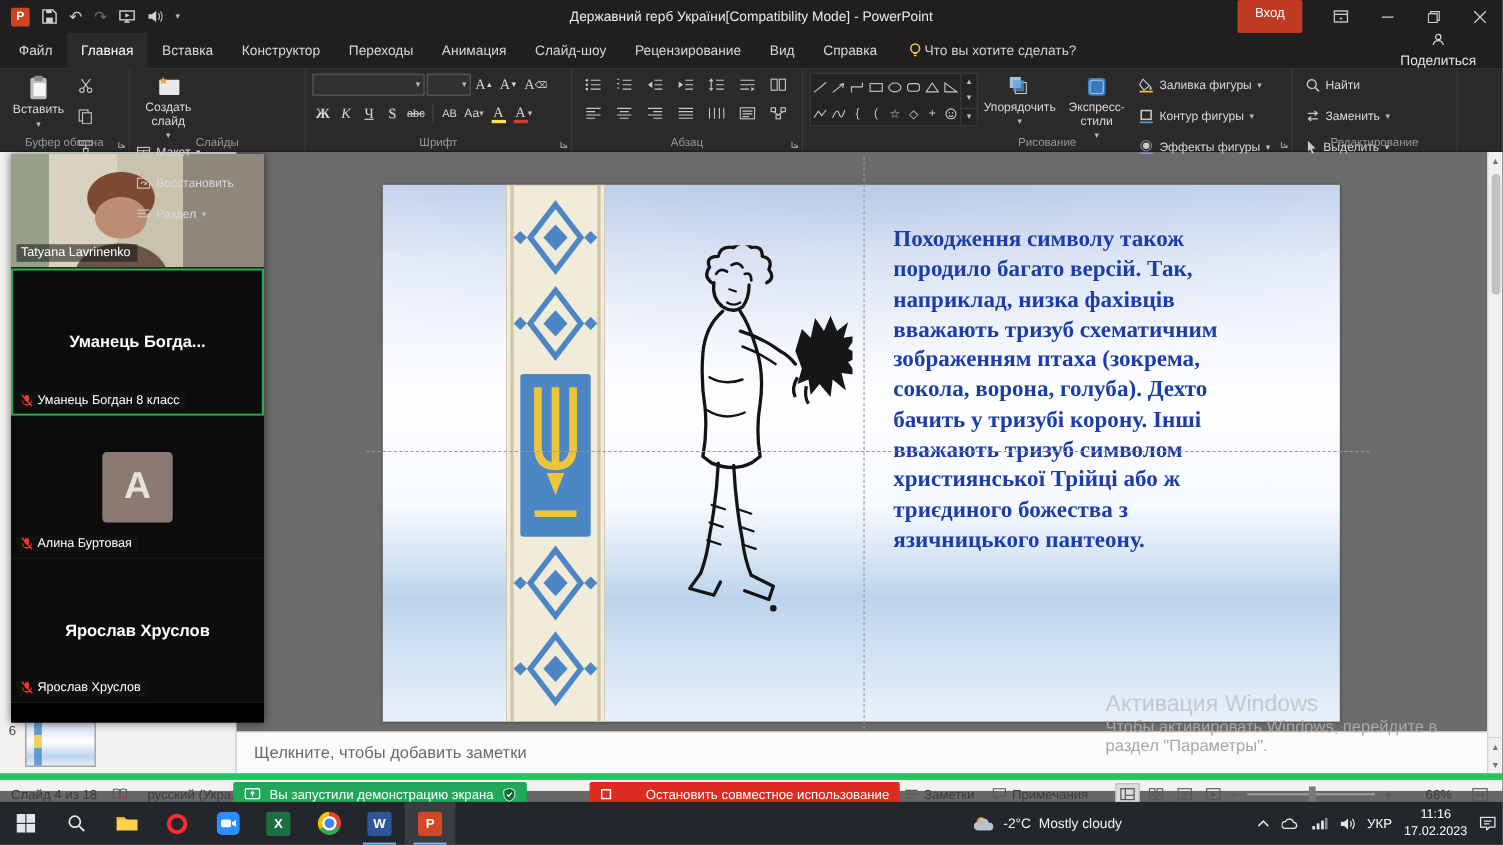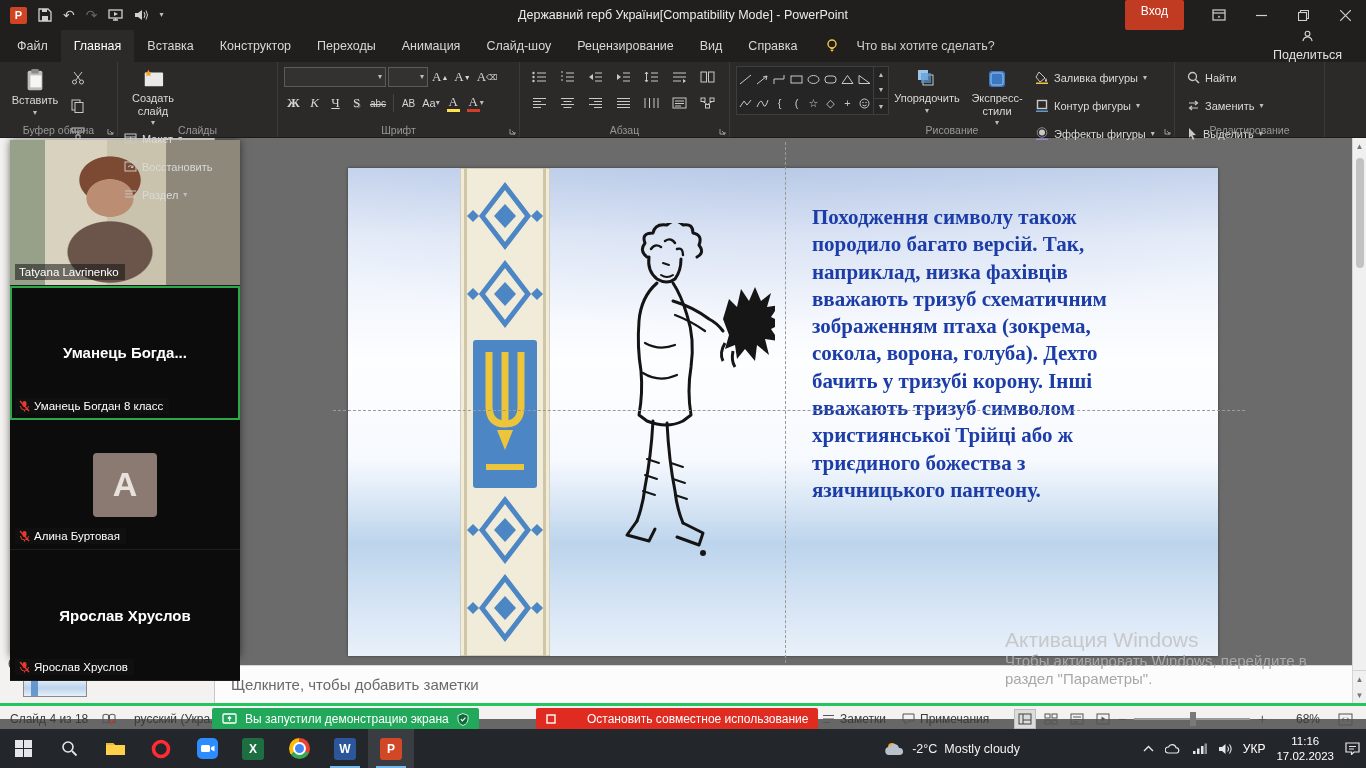--- a/index.html
+++ b/index.html
@@ -25,21 +25,21 @@
   .title-right { margin-left:auto; display:flex; height:100%; }
   .signin { background:#c13a22; color:#fff; font-size:12px; padding:4px 16px; border-radius:2px;
     margin-right:14px; }
   .win-btn { width:42px; height:30px; display:flex; align-items:center; justify-content:center; }
 
   
   .tabrow { position:absolute; left:0; top:30px; width:100%; height:32px; background:#201f1e;
     display:flex; align-items:stretch; color:#d8d8d8; font-size:12.5px; z-index:80; }
   .tab { padding:0 13px; display:flex; align-items:center; cursor:default; }
   .tab.active { background:#2b2a29; color:#fff; }
-  .tellme { display:flex; align-items:center; gap:18px; margin-left:16px; color:#cfcfcf; }
+  .tellme { display:flex; align-items:center; gap:2px; margin-left:16px; color:#cfcfcf; }
   .share { margin-left:auto; margin-right:24px; display:flex; align-items:center; gap:6px; color:#e2e2e2;flex-direction:column; }
 
   
   .ribbon { position:absolute; left:0; top:62px; width:100%; height:76px; background:#2b2a29;
     display:flex; color:#d9d9d9; font-size:11px; z-index:80; border-bottom:1px solid #1c1b1a; }
   .rgroup { position:relative; height:100%; border-right:1px solid #3b3a39; padding:4px 4px 15px 6px; flex:none; }
   .rgroup-label { position:absolute; bottom:1px; left:0; right:0; text-align:center; font-size:10.5px;
     color:#989898; white-space:nowrap; overflow:hidden; }
   .launcher { position:absolute; bottom:2px; right:3px; }
   .rbig { display:inline-flex; flex-direction:column; align-items:center; gap:2px; width:58px;
@@ -104,39 +104,39 @@
 
   
   .watermark { position:absolute; left:1005px; top:628px; z-index:30; pointer-events:none; }
   .wm-title { font-size:21px; color:#c2c2c2; opacity:.85; }
   .wm-line { font-size:15px; color:#a8a8a8; line-height:1.2; }
 
   
   .zoomov { position:absolute; left:10px; top:140px; width:230px; height:517px; background:#000;
     z-index:60; box-shadow:0 0 8px rgba(0,0,0,.55); display:flex; flex-direction:column; }
   .ztile { position:relative; width:100%; background:#0c0c0c; border-bottom:1px solid #1d1d1d; flex:none; }
-  .ztile.video { height:146px;
+  .ztile.video { height:104px;
     background:
       radial-gradient(40px 32px at 100px 58px, #bb8d72 0 58%, transparent 60%),
       radial-gradient(52px 40px at 100px 40px, #7c4a33 0 58%, transparent 60%),
       radial-gradient(72px 52px at 100px 112px, #6b544a 0 58%, transparent 60%),
       linear-gradient(90deg,#97a089 0 15%,#d8d2be 15% 42%,#c9c2ad 42% 68%,#8e887b 68% 100%); }
   .ztile.t2 { height:134px; outline:2px solid #2aa84a; outline-offset:-2px; }
   .ztile.t3 { height:130px; }
   .ztile.t4 { height:131px; }
   .zcenter { position:absolute; inset:0; display:flex; align-items:center; justify-content:center;
     color:#fff; font-weight:bold; font-size:15px; }
   .zavatar { width:64px; height:64px; background:#8b7a71; border-radius:4px; display:flex;
     align-items:center; justify-content:center; color:#e8e2dd; font-size:34px; font-weight:bold; }
   .zlabel { position:absolute; left:5px; bottom:5px; display:flex; align-items:center; gap:4px;
     background:rgba(20,20,20,.55); color:#fff; font-size:11.5px; padding:2px 6px 2px 4px; }
 
   
   .statusbar { position:absolute; left:0; top:703px; width:100%; height:16px; background:#f3f2f1;
-    border-top:3px solid #22c55e; font-size:12px; color:#3b3b3b; z-index:70; }
+    border-top:6px solid #22c55e; font-size:12px; color:#3b3b3b; z-index:70; }
   .sb { position:absolute; top:0; height:26px; display:flex; align-items:center; gap:5px; }
   .pill { position:absolute; top:2px; height:22px; display:flex; align-items:center; gap:8px;
     color:#fff; font-size:12px; padding:0 10px; border-radius:2px; }
   .pill.green { left:212px; background:#21a85b; }
   .pill.red { left:536px; background:#e02b20;gap:31px; }
   .views { display:flex; gap:4px; }
   .view-ic { width:22px; height:20px; display:flex; align-items:center; justify-content:center; }
   .view-ic.on { background:#dcdcdc; border:1px solid #bdbdbd; }
   .ztrack { width:116px; height:2px; background:#9a9a9a; position:relative; }
   .zthumb { position:absolute; left:56px; top:-6px; width:6px; height:14px; background:#7a7a7a; }

